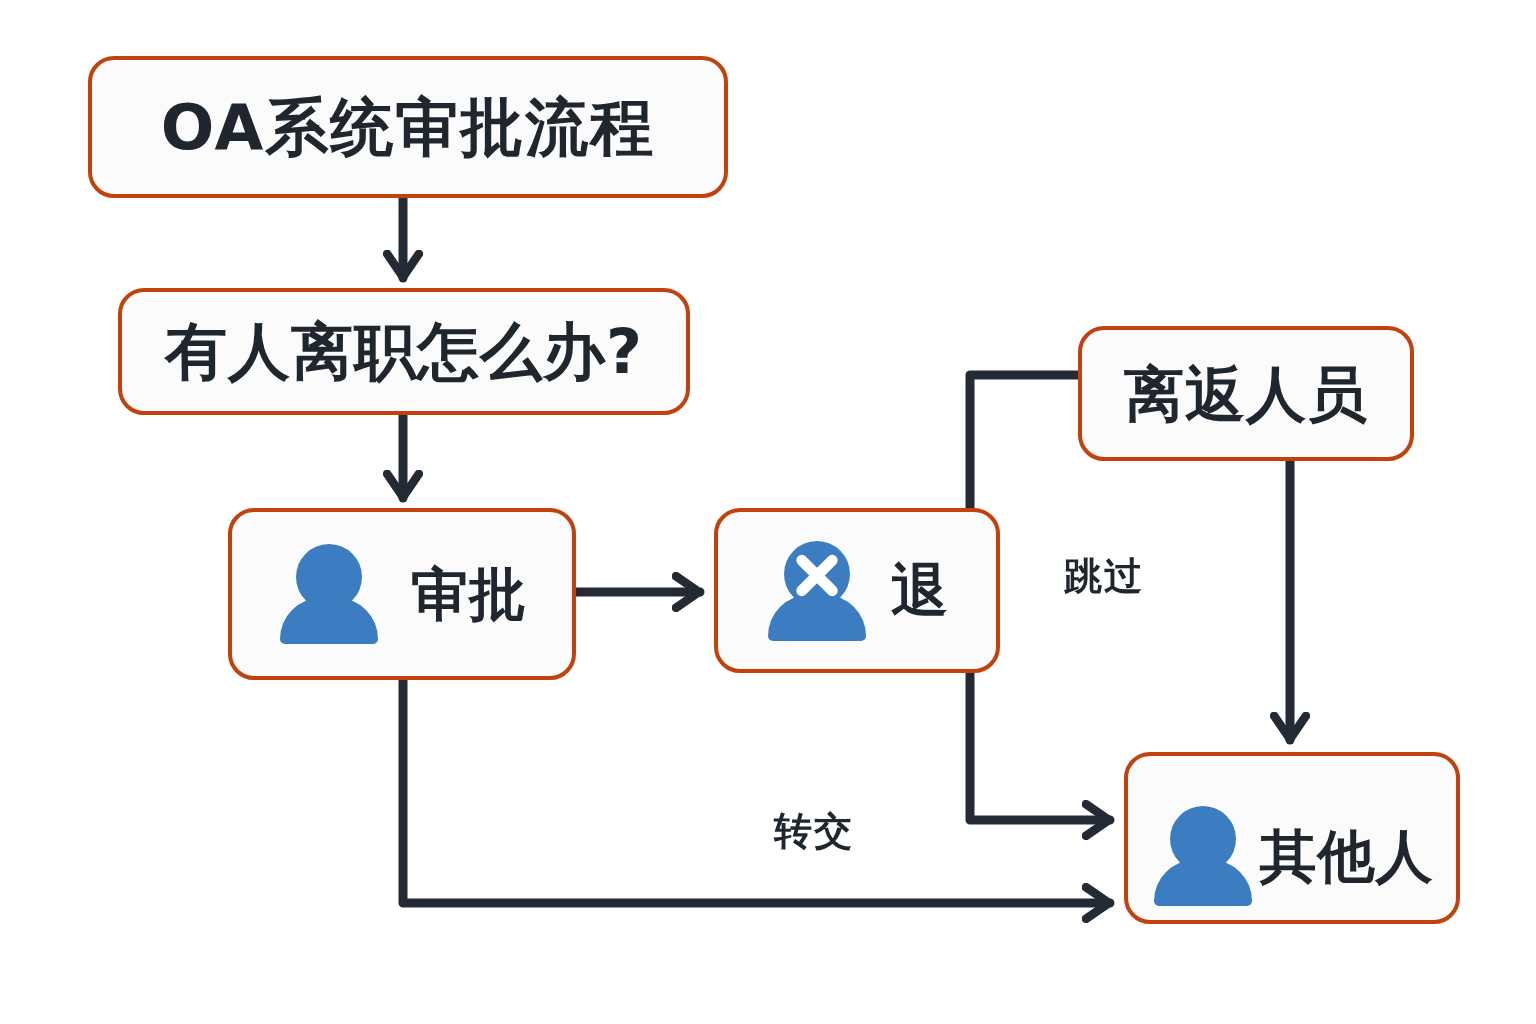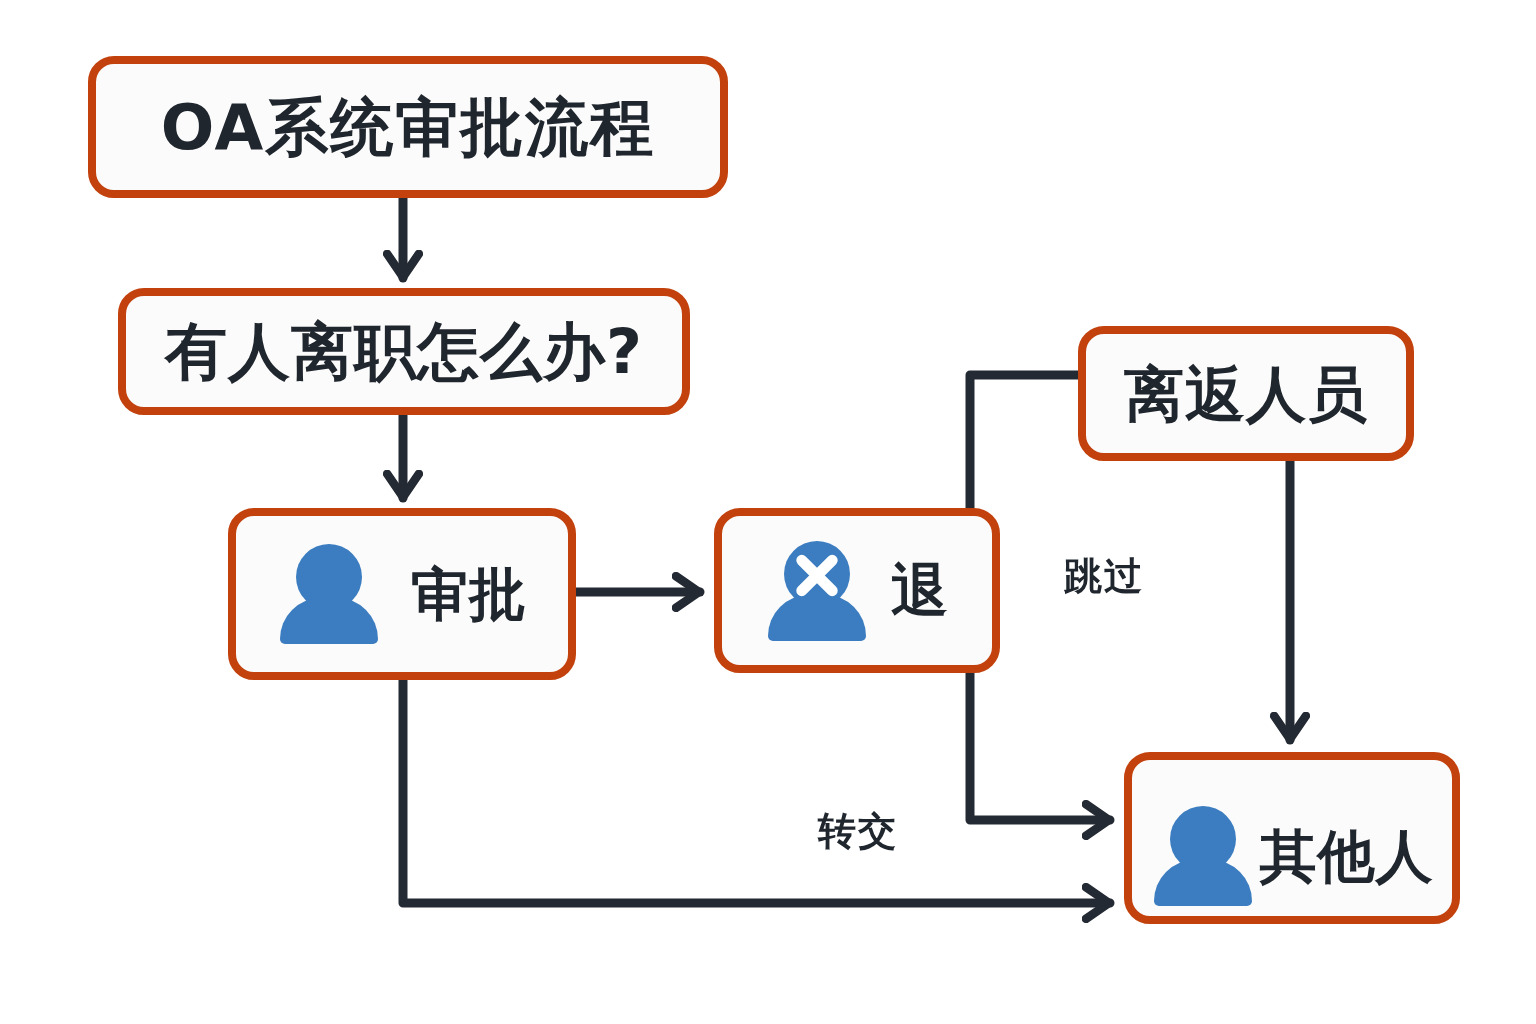--- a/index.html
+++ b/index.html
@@ -23,21 +23,21 @@
     position: absolute;
     left: 0;
     top: 0;
     width: 1536px;
     height: 1024px;
   }
   .node {
     position: absolute;
     box-sizing: border-box;
     background: #fbfbfb;
-    border: 8px solid #c2410c;
+    border: 4px solid #c2410c;
     border-radius: 26px;
     display: flex;
     align-items: center;
     justify-content: flex-end;
     z-index: 5;
   }
   .node-inner {
     display: flex;
     align-items: center;
     justify-content: center;
@@ -179,15 +179,15 @@
       <span class="person">
         <span class="head"></span>
         <span class="body"></span>
       </span>
       <span class="node-label big-label">其他人</span>
     </div>
   </div>
 
   <div class="edge-label" style="left:1064px; top:551px;">跳过</div>
 
-  <div class="edge-label" style="left:818px; top:806px;">转交</div>
+  <div class="edge-label" style="left:774px; top:806px;">转交</div>
 
 </div>
 
 </body></html>

